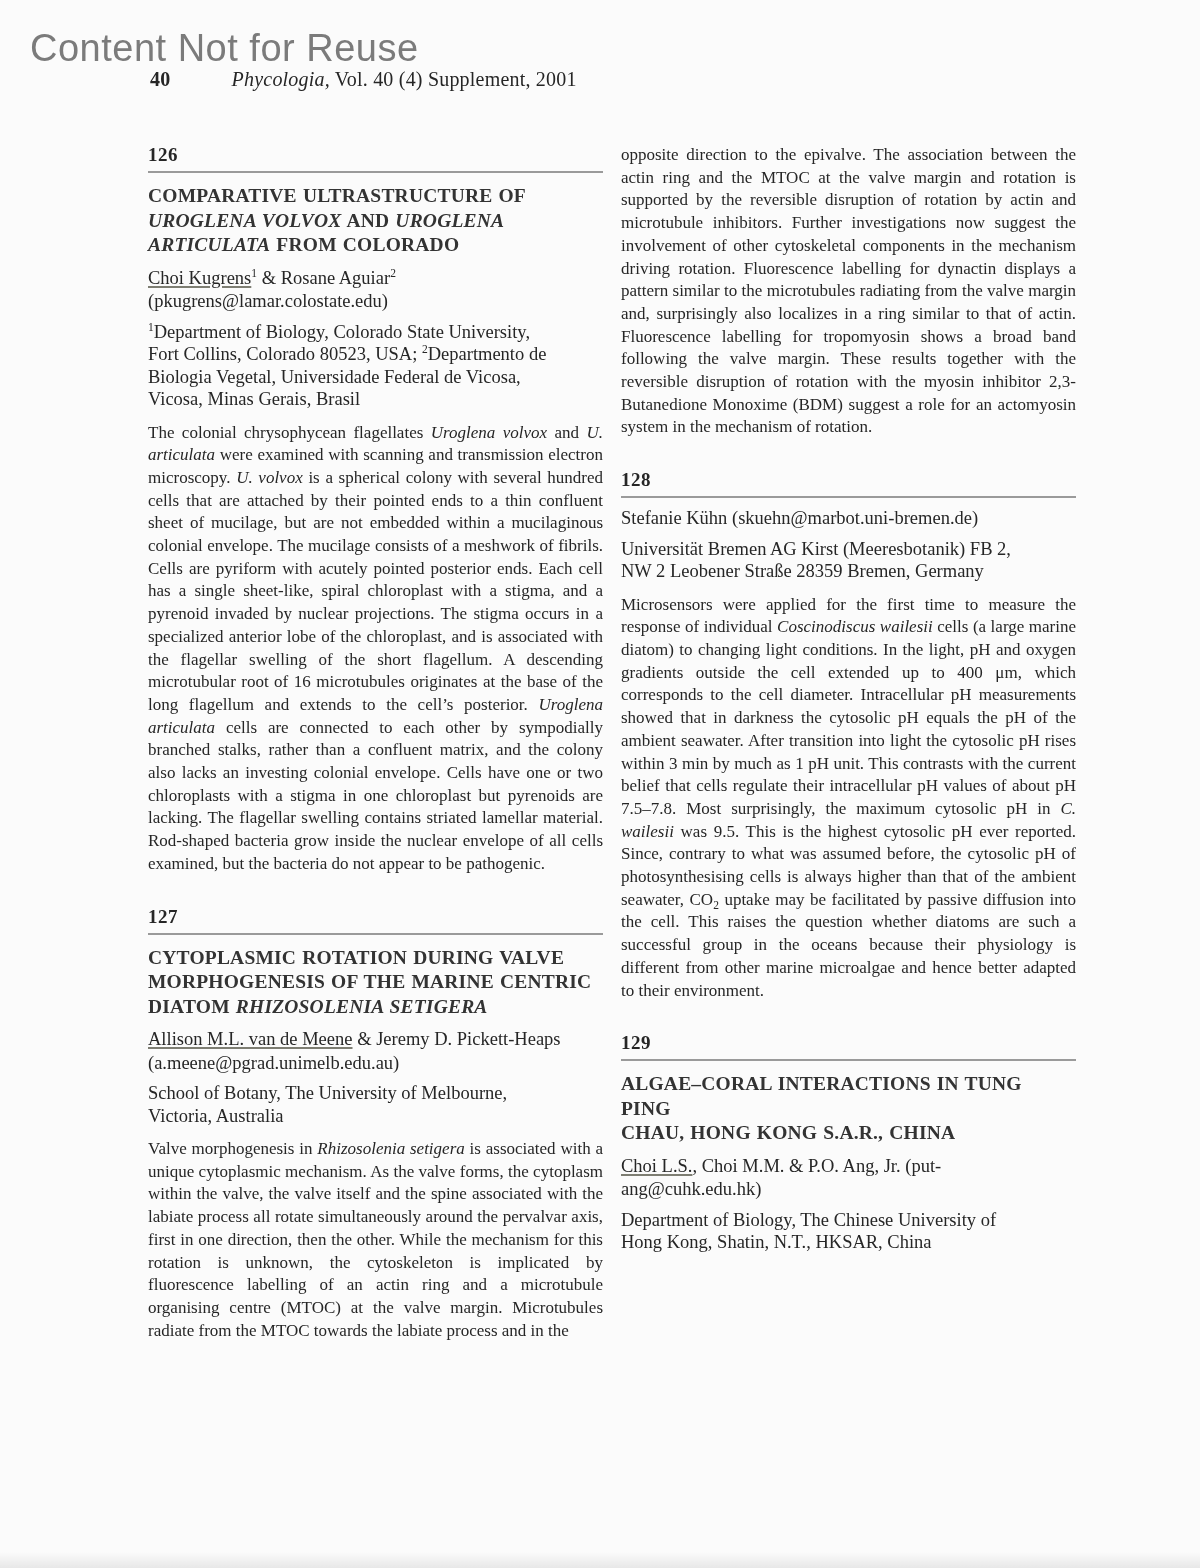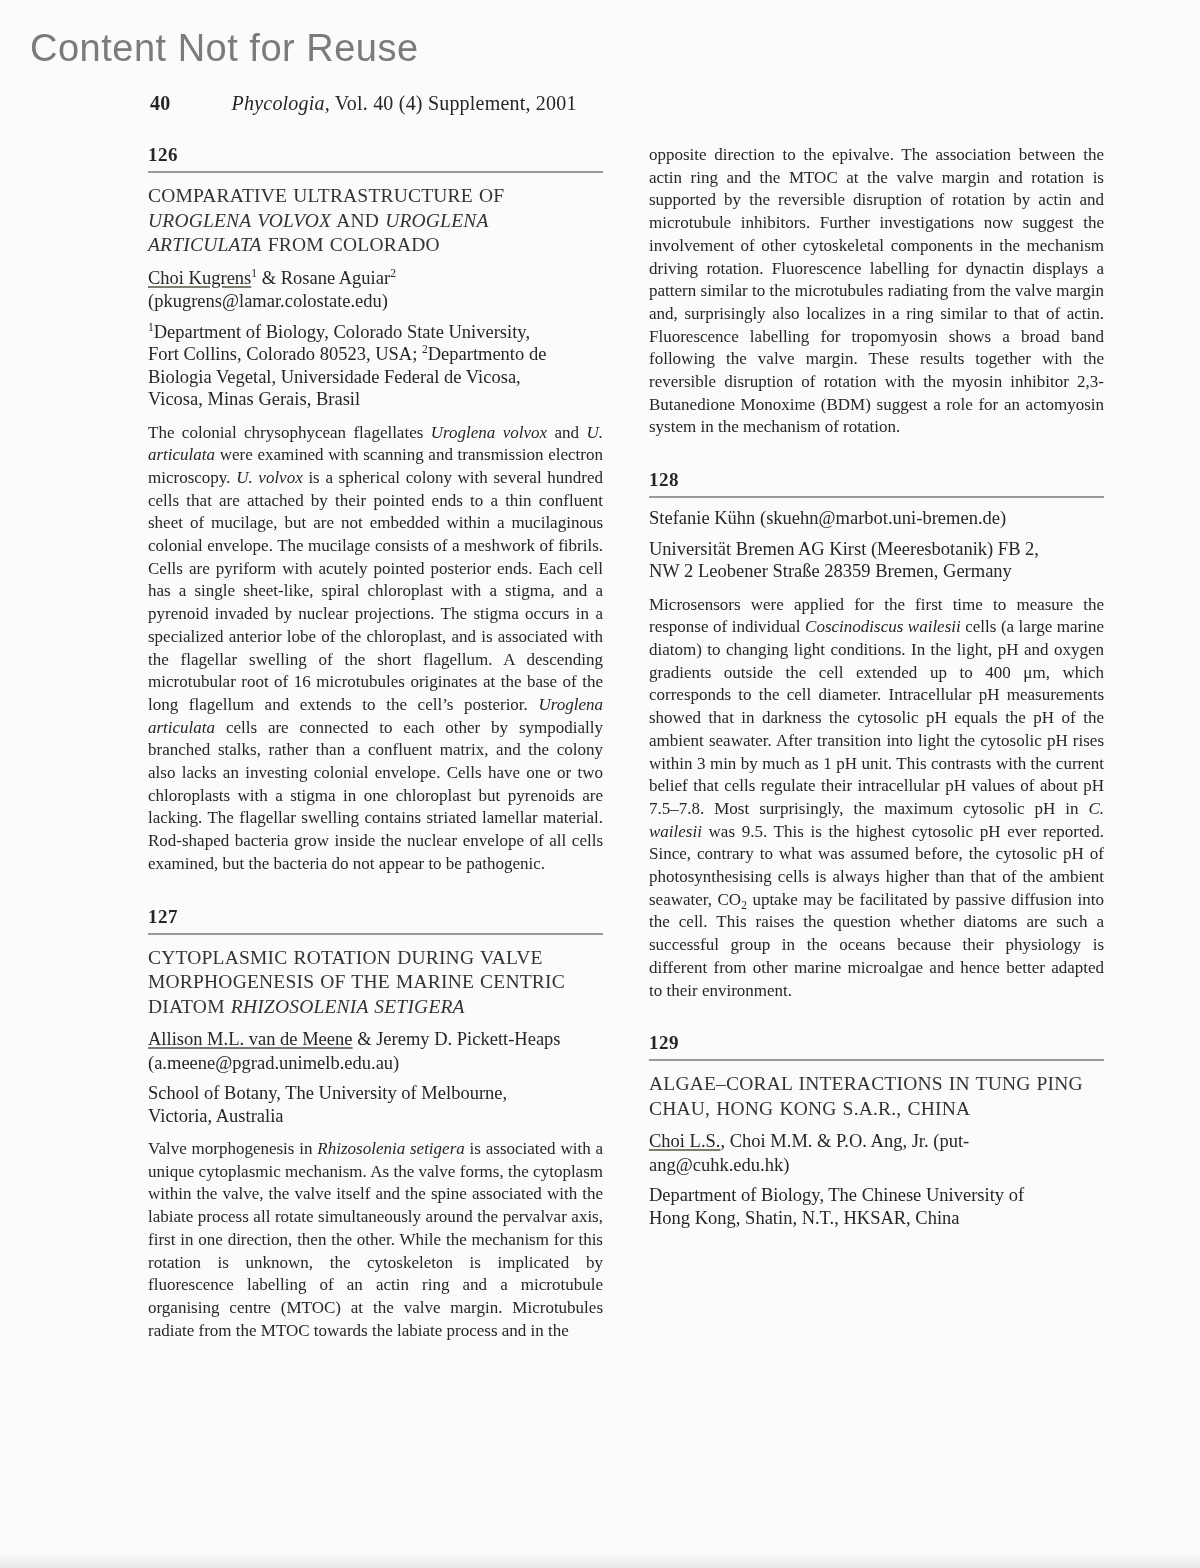--- a/index.html
+++ b/index.html
@@ -20,40 +20,40 @@
     position:relative;
     overflow:hidden;
   }
   .watermark{
     position:absolute;top:27px;left:30px;
     font-family:"Liberation Sans", sans-serif;
     font-size:38px;color:var(--watermark);
     letter-spacing:.5px;
   }
   .page-header{
-    position:absolute;top:92px;left:150px;
+    position:absolute;top:68px;left:150px;
     font-size:20px;letter-spacing:.2px;color:var(--text);
   }
   .page-num{font-weight:600;}
   .journal-ref{margin-left:56px;}
   .columns{
     position:absolute;top:144px;left:148px;width:956px;
-    display:flex;gap:46px;
+    display:flex;gap:18px;
   }
   .col{width:455px;}
   .abstract + .abstract{margin-top:30px;}
   .abstract > :first-child{margin-top:0;}
   .abs-number{
     font-size:19px;font-weight:700;margin:0;
     padding-bottom:5px;letter-spacing:.5px;
     border-bottom:2px solid var(--rule);
     color:var(--text);
   }
   .abs-title{
-    font-size:19.5px;font-weight:400;color:var(--title);
+    font-size:19.5px;font-weight:700;color:var(--title);
     margin:11px 0 0 0;line-height:24.5px;
     letter-spacing:.2px;word-spacing:1px;
   }
   .abs-authors{
     font-size:18.5px;margin:9px 0 0 0;line-height:23.5px;
   }
   .abs-affiliation{
     font-size:18.5px;margin:7px 0 0 0;line-height:22.5px;
   }
   .abs-body{

